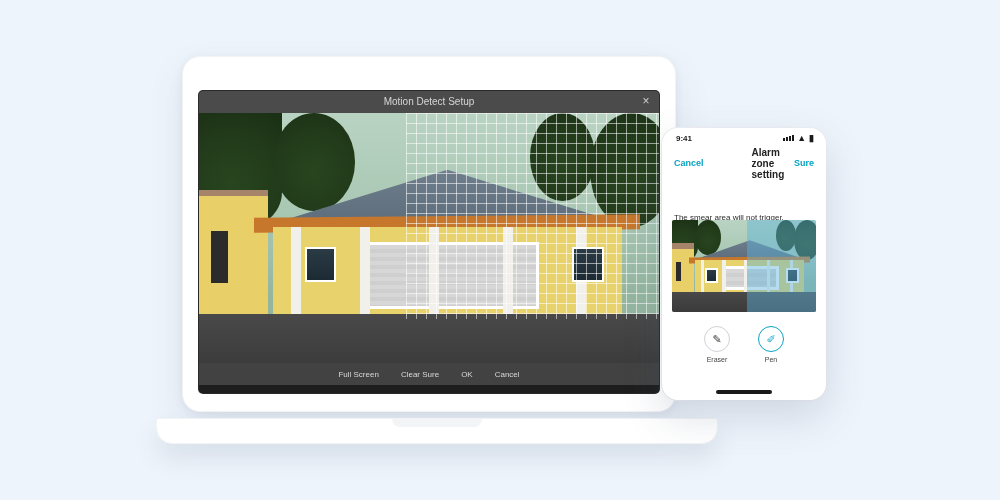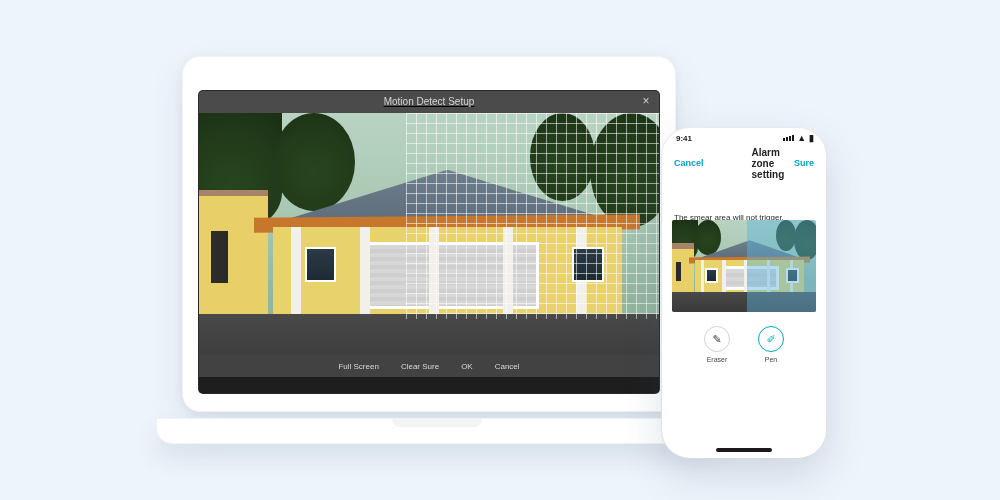--- a/index.html
+++ b/index.html
@@ -21,32 +21,31 @@
   .laptop-notch{
     position:absolute;left:50%;top:0;width:90px;height:8px;margin-left:-45px;
     background:#f3f4f6;border-radius:0 0 14px 14px;
   }
 
   
   .app{
     position:absolute;left:16px;right:16px;top:34px;bottom:18px;
     background:#1e1e1e;border-radius:4px;overflow:hidden;
     box-shadow:0 0 0 1px #2a2a2a;
-    text-decoration:underline;
   }
   .app-header{
     position:relative;height:22px;line-height:22px;text-align:center;
     color:#d6d6d6;font-size:10px;background:#4b4b4b;
   }
   .app-close{
     position:absolute;right:6px;top:4px;width:14px;height:14px;line-height:12px;
     color:#cfcfcf;font-size:12px;text-align:center;cursor:pointer;
   }
   .app-footer{
-    position:absolute;left:0;right:0;bottom:16px;height:22px;
+    position:absolute;left:0;right:0;bottom:8px;height:22px;
     display:flex;justify-content:center;align-items:center;gap:22px;
     background:#424242;color:#d8d8d8;font-size:8px;
   }
   .app-btn{color:#d8d8d8;cursor:pointer;}
 
   
   .preview{
     position:absolute;left:0;right:0;top:22px;bottom:22px;overflow:hidden;
   }
   
@@ -54,22 +53,22 @@
     position:absolute;top:0;right:0;width:55%;height:80%;
     background-image:
       linear-gradient(rgba(255,255,255,.55) 1px,transparent 1px),
       linear-gradient(90deg,rgba(255,255,255,.55) 1px,transparent 1px);
     background-size:10px 10px;
     pointer-events:none;
   }
 
   
   .phone{
-    position:absolute;left:662px;top:128px;width:164px;height:330px;
-    background:#fff;border-radius:28px;
+    position:absolute;left:662px;top:128px;width:164px;height:272px;
+    background:#fff;border-radius:16px;
     box-shadow:0 16px 40px rgba(60,80,110,.18),0 0 0 1px #eef0f3;
     overflow:hidden;
   }
   .phone-notch{
     position:absolute;left:50%;top:0;width:72px;height:16px;margin-left:-36px;
     background:#fff;border-radius:0 0 12px 12px;z-index:3;
   }
   .phone-status{
     position:absolute;left:0;right:0;top:0;height:22px;z-index:2;
     font-size:8px;font-weight:700;color:#1a1a1a;

